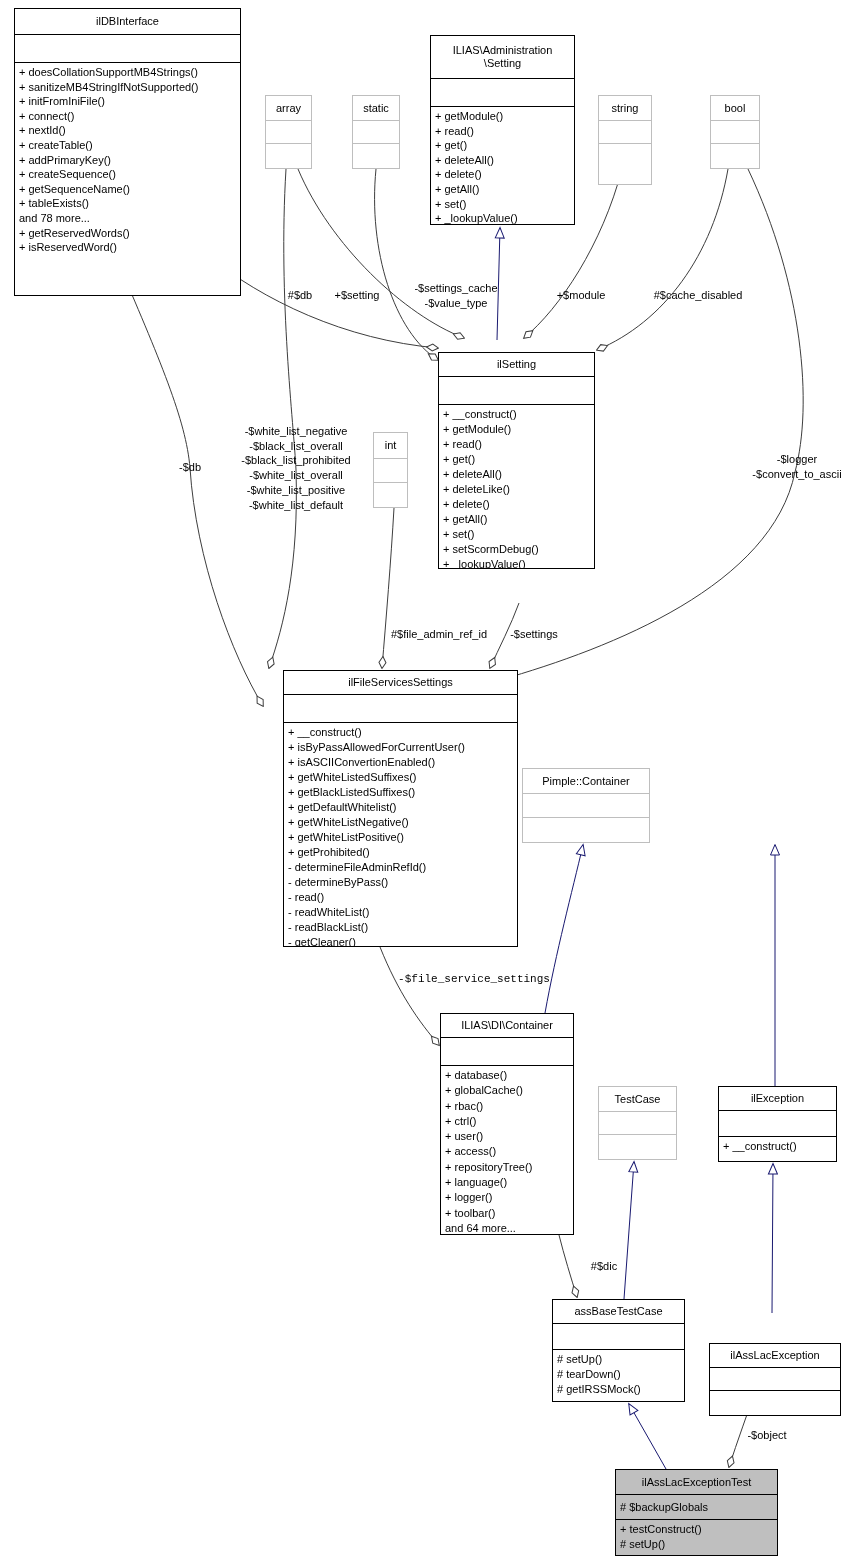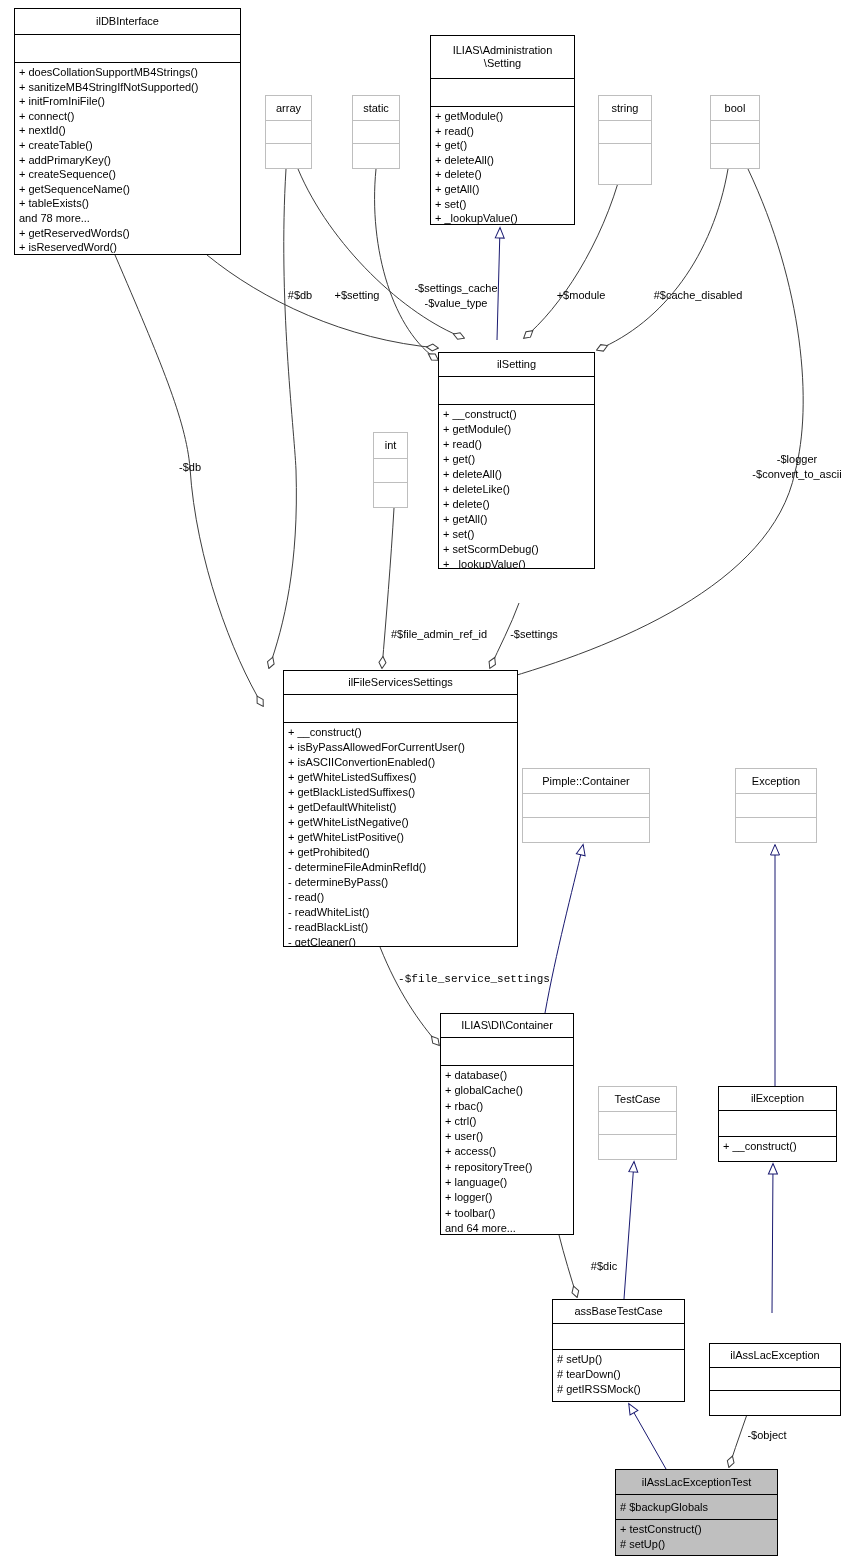--- a/index.html
+++ b/index.html
@@ -72,21 +72,21 @@
     <g fill="none" stroke="#191970" stroke-width="1">
       <path d="M 497,340 L 500,228" marker-end="url(#mArrow)"></path>
       <path d="M 545,1013 C 556,952 572,892 583,845" marker-end="url(#mArrow)"></path>
       <path d="M 775,1086 L 775,845" marker-end="url(#mArrow)"></path>
       <path d="M 624,1299 L 634,1162" marker-end="url(#mArrow)"></path>
       <path d="M 772,1313 L 773,1164" marker-end="url(#mArrow)"></path>
       <path d="M 666,1469 L 629,1404" marker-end="url(#mArrow)"></path>
     </g>
   </svg>
 
-  <div class="uml-box" style="left:14px; top:8px; width:227px; height:247px;">
+  <div class="uml-box" style="left:14px; top:8px; width:227px; height:288px;">
     <div class="title" style="height:25px;">ilDBInterface</div>
     <div class="attrs" style="height:28px;"></div>
     <div class="methods" style="line-height:14.6px;">+ doesCollationSupportMB4Strings()
 + sanitizeMB4StringIfNotSupported()
 + initFromIniFile()
 + connect()
 + nextId()
 + createTable()
 + addPrimaryKey()
 + createSequence()
@@ -179,25 +179,20 @@
 - readBlackList()
 - getCleaner()</div>
   </div>
 
   <div class="uml-box plain" style="left:522px; top:768px; width:128px; height:75px;">
     <div class="title" style="height:24px;">Pimple::Container</div>
     <div class="attrs" style="height:24px;"></div>
     <div class="methods"></div>
   </div>
 
-  <div class="uml-box plain" style="left:735px; top:768px; width:82px; height:75px;">
-    <div class="title" style="height:24px;">Exception</div>
-    <div class="attrs" style="height:24px;"></div>
-    <div class="methods"></div>
-  </div>
 
   <div class="uml-box" style="left:440px; top:1013px; width:134px; height:222px;">
     <div class="title" style="height:23px;">ILIAS\DI\Container</div>
     <div class="attrs" style="height:28px;"></div>
     <div class="methods" style="line-height:15.3px;">+ database()
 + globalCache()
 + rbac()
 + ctrl()
 + user()
 + access()
@@ -241,20 +236,26 @@
 # setUp()</div>
   </div>
 
   <div class="edge-label" style="left:300px; top:288px;">#$db</div>
   <div class="edge-label" style="left:357px; top:288px;">+$setting</div>
   <div class="edge-label" style="left:456px; top:281px;">-$settings_cache
 -$value_type</div>
   <div class="edge-label" style="left:581px; top:288px;">+$module</div>
   <div class="edge-label" style="left:698px; top:288px;">#$cache_disabled</div>
   <div class="edge-label" style="left:190px; top:460px;">-$db</div>
+  <div class="edge-label" style="left:296px; top:424px; line-height:14.7px;">-$white_list_negative
+-$black_list_overall
+-$black_list_prohibited
+-$white_list_overall
+-$white_list_positive
+-$white_list_default</div>
   <div class="edge-label" style="left:797px; top:452px;">-$logger
 -$convert_to_ascii</div>
   <div class="edge-label" style="left:439px; top:627px;">#$file_admin_ref_id</div>
   <div class="edge-label" style="left:534px; top:627px;">-$settings</div>
   <div class="edge-label" style="left:474px; top:972px;font-family:Liberation Mono, monospace;">-$file_service_settings</div>
   <div class="edge-label" style="left:604px; top:1259px;">#$dic</div>
   <div class="edge-label" style="left:767px; top:1428px;">-$object</div>
 
 </div>
 

